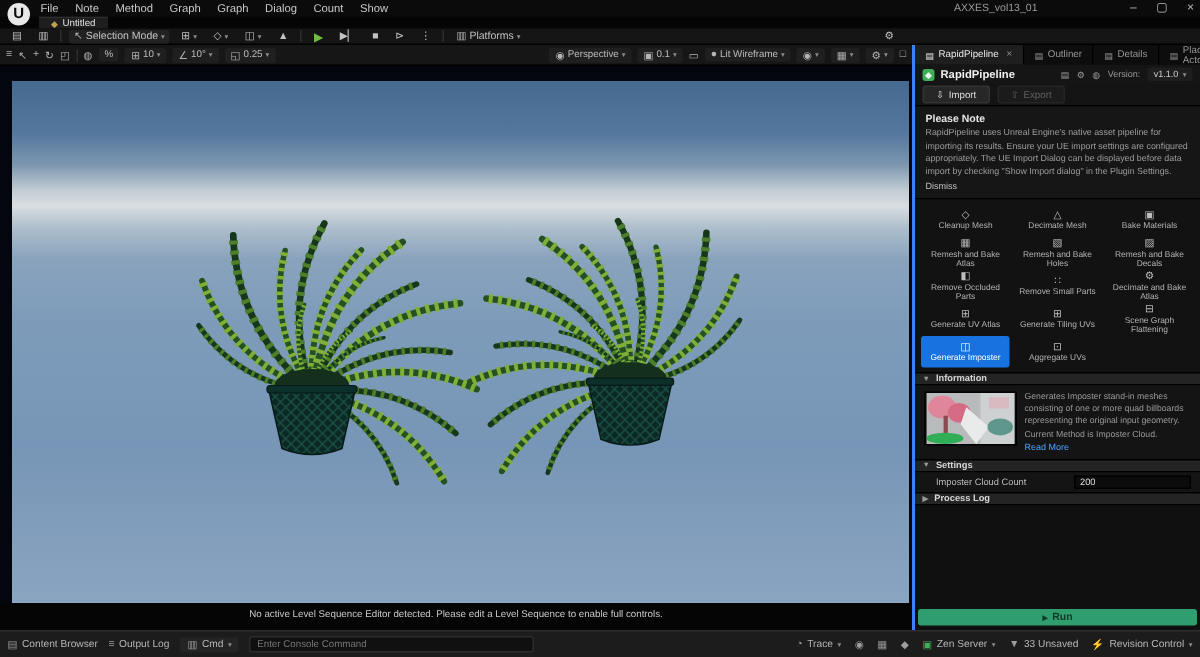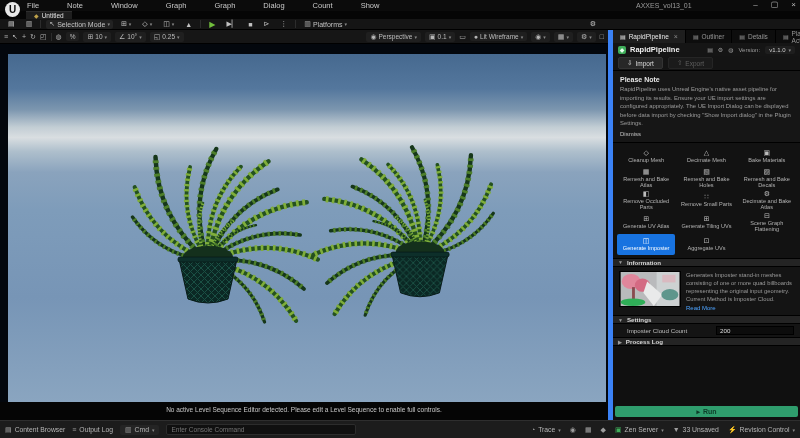--- a/index.html
+++ b/index.html
@@ -5,21 +5,21 @@
   * { margin:0; padding:0; box-sizing:border-box; }
   html,body { background:#000; }
   .app {
     position:relative; width:800px; height:438px; overflow:hidden;
     background:#0f0f0f; font-family:"Liberation Sans", sans-serif;
     color:#cfcfcf; font-size:8px; -webkit-font-smoothing:antialiased;
   }
   
   .menubar { position:absolute; top:0; left:0; right:0; height:11px; background:#0b0b0b; display:flex; align-items:center; z-index:5; }
   .ue-logo { position:absolute; left:5px; top:2px; width:15px; height:15px; border-radius:50%; background:#e8e8e8; color:#0b0b0b; font-size:10px; font-weight:bold; display:flex; align-items:center; justify-content:center; z-index:6; }
-  .menus { display:flex; gap:28px; margin-left:27px; font-size:7.5px; color:#c9c9c9; }
+  .menus { display:flex; gap:11px; margin-left:27px; font-size:7.5px; color:#c9c9c9; }
   .menus span { cursor:default; }
   .win-title { position:absolute; left:636px; top:2px; font-size:7px; color:#9a9a9a; }
   .win-controls { position:absolute; right:4px; top:0; display:flex; gap:13px; font-size:8px; color:#bdbdbd; }
   
   .tabbar { position:absolute; top:11px; left:0; right:0; height:8px; background:#050505; }
   .level-tab { position:absolute; left:26px; top:0; height:8px; display:flex; align-items:center; gap:3px; background:#1e1e1e; padding:0 8px; font-size:6.5px; color:#e0e0e0; border-top:1px solid #2e2e2e; }
   .level-tab .cube { color:#bfa24a; font-size:6px; }
   
   .toolbar { position:absolute; top:19px; left:0; right:0; height:11px; background:#151515; border-bottom:1px solid #000; display:flex; align-items:center; gap:5px; padding:0 5px; font-size:7px; }
   .tbtn { display:flex; align-items:center; gap:2px; color:#c2c2c2; padding:0 3px; height:9px; border-radius:2px; background:transparent; }
@@ -38,21 +38,21 @@
   .sky { position:absolute; left:8px; right:2px; top:10px; bottom:18px;
     background:
       linear-gradient(180deg,
         #46698f 0%, #54779d 10%, #7c96af 16%,
         #c2cdd4 21%, #d9dee1 24%, #aebfcc 28%,
         #8aa3bd 34%, #7e9cba 45%, #7795b6 70%, #8aa5c0 100%); }
   .sky svg { position:absolute; left:0; top:0; width:100%; height:100%; }
   .seq-bar { position:absolute; left:0; right:0; bottom:0; height:18px; background:#050505; display:flex; align-items:flex-start; justify-content:center; padding-top:4px; }
   .seq-bar div { font-size:6.5px; color:#c9c9c9; }
   
-  .rpanel { position:absolute; left:608px; top:30px; right:0; bottom:18px; background:#121212; border-left:5px solid #3b82f6; }
+  .rpanel { position:absolute; left:608px; top:30px; right:0; bottom:18px; background:#121212; border-left:2px solid #3b82f6; }
   .ptabs { display:flex; height:13px; background:#0b0b0b; font-size:6.5px; }
   .ptab { display:flex; align-items:center; gap:3px; padding:0 7px; color:#969696; background:#0d0d0d; border-right:1px solid #000; }
   .ptab.active { background:#1e1e1e; color:#e8e8e8; }
   .ptab .ticon { font-size:6px; }
   .ptab .tclose { color:#8a8a8a; font-size:7px; margin-left:2px; }
   .pheader { display:flex; align-items:center; height:13px; padding:0 5px; gap:4px; background:#151515; }
   .rp-logo { width:8px; height:8px; border-radius:2px; background:#3fae5a; color:#062; font-size:6px; display:flex; align-items:center; justify-content:center; color:#eafff0; }
   .rp-title { font-size:7.5px; font-weight:bold; color:#f0f0f0; }
   .ph-right { margin-left:auto; display:flex; align-items:center; gap:5px; font-size:6px; color:#9a9a9a; }
   .ph-right .vbox { background:#1e1e1e; padding:1px 4px; border-radius:2px; color:#cfcfcf; display:flex; gap:3px; align-items:center; }
@@ -91,21 +91,21 @@
 </head>
 <body>
 
 <div class="app">
 
   <div class="menubar">
     <div class="ue-logo">U</div>
     <div class="menus">
         <span>File</span>
         <span>Note</span>
-        <span>Window</span>
+        <span>Method</span>
         <span>Graph</span>
         <span>Graph</span>
         <span>Dialog</span>
         <span>Count</span>
         <span>Show</span>
       </div>
     <div class="win-title">AXXES_vol13_01</div>
     <div class="win-controls">
       <span>–</span>
       <span>▢</span>

